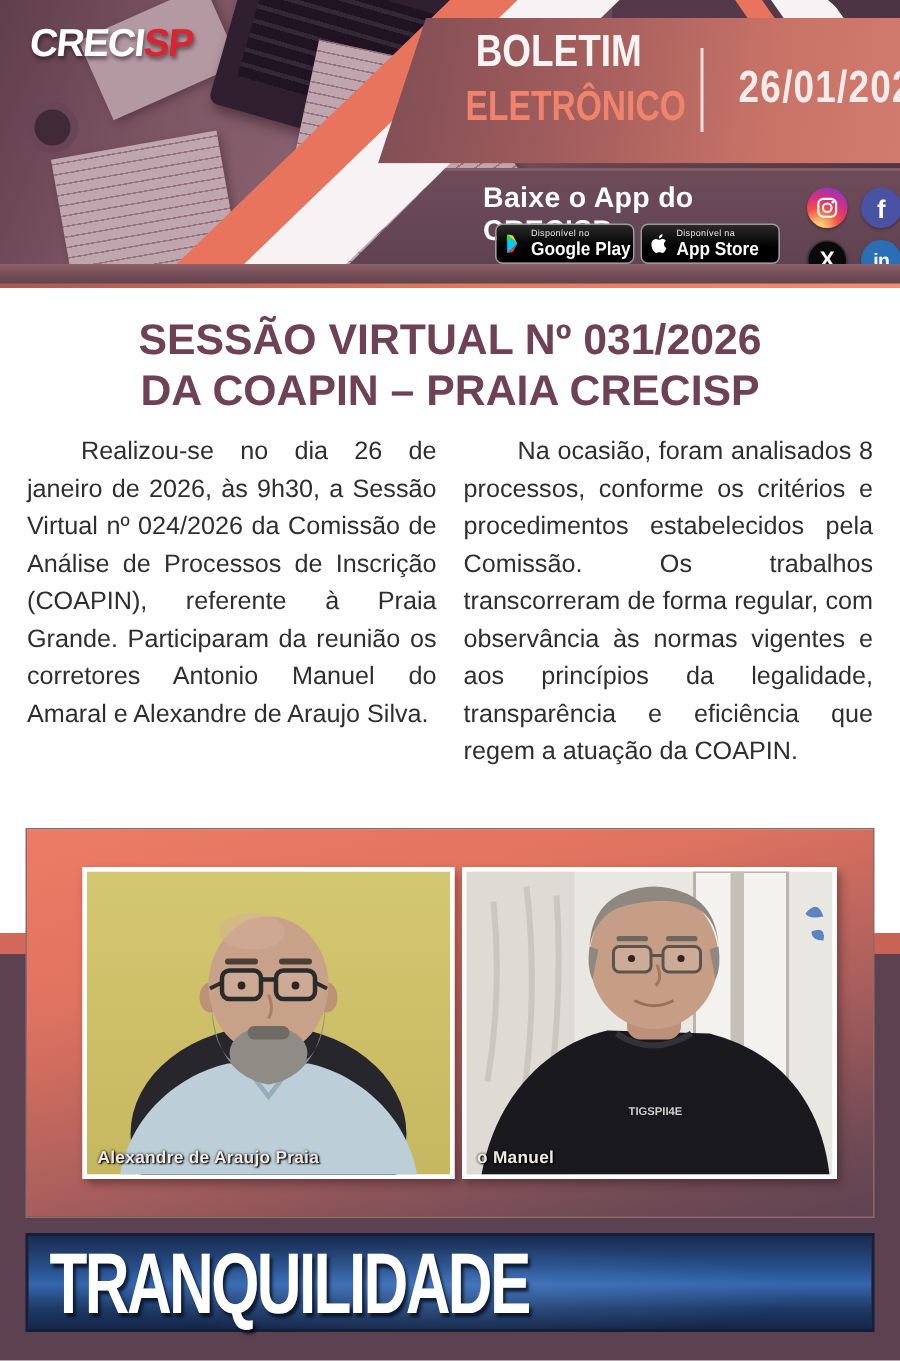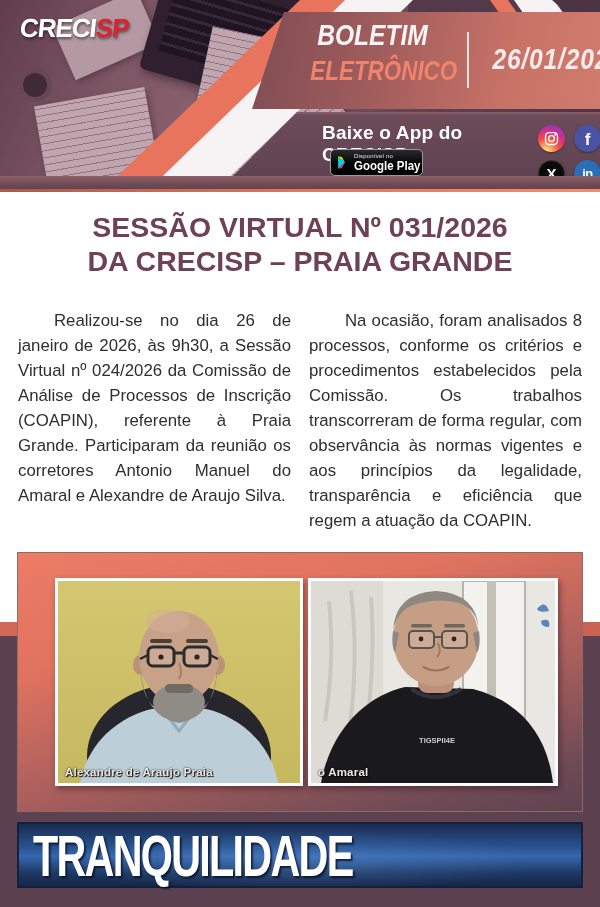--- a/index.html
+++ b/index.html
@@ -36,21 +36,21 @@
   .c-dark { position:absolute; left:552px; top:0; width:48px; height:42px;
     clip-path:polygon(0 0,100% 0,100% 100%); background:#4c3444; }
 
   .logo { position:absolute; left:20px; top:13px; transform:skewX(-6deg);
     font-weight:900; font-size:26px; letter-spacing:-1px; text-shadow:1px 2px 3px rgba(20,5,15,.55); }
   .logo .w { color:#ffffff; } .logo .r { color:#d9252e; }
 
   .mast { position:absolute; left:0; top:12px; width:600px; height:97px;
     clip-path:polygon(284px 0, 600px 0, 600px 97px, 252px 97px);
     background:linear-gradient(100deg,#563a48 0%,#6d4550 30%,#a05c5c 62%,#c97367 85%,#d07b6e 100%);
-    box-shadow:0 3px 4px rgba(60,30,45,.5);font-style:italic; }
+    box-shadow:0 3px 4px rgba(60,30,45,.5); }
   .mast-text { position:absolute; left:292px; top:8px; width:160px; text-align:center; line-height:1; }
   .mast-l1 { display:inline-block; transform:scaleX(.82); transform-origin:center;
     font-size:30px; font-weight:900; color:#f8f4f4; letter-spacing:0; }
   .mast-l2 { display:inline-block; transform:scaleX(.80); transform-origin:center;
     font-size:28px; font-weight:900; color:#f0836c; margin-top:7px; }
   .mast-div { position:absolute; left:467px; top:20px; width:2px; height:56px; background:rgba(250,243,243,.85); }
   .mast-date { position:absolute; left:478px; top:30px; width:118px; text-align:center;
     font-size:30px; font-weight:700; color:#f5ebeb; }
   .mast-date span { display:inline-block; transform:scaleX(.82); letter-spacing:1px; }
 
@@ -82,21 +82,21 @@
   .soc-ig svg { width:15px; height:15px; }
 
   .hero-bar { position:absolute; left:0; top:176px; width:600px; height:16px;
     background:linear-gradient(180deg,#8d5f68 0%,#6d4a55 55%,#5d3f4b 100%); }
   .hero-bar::after { content:""; position:absolute; left:0; bottom:0; width:100%; height:3px;
     background:linear-gradient(90deg,#a85a50 0%,#e37a5f 55%,#f18d6d 100%); }
 
   
   .article-title { position:absolute; left:0; top:210px; width:600px; text-align:center;
     font-size:28.5px; line-height:34px; font-weight:700; color:#6e4155; }
-  .cols { position:absolute; left:18px; top:308px; width:564px; display:flex; gap:18px; }
+  .cols { position:absolute; left:18px; top:288px; width:564px; display:flex; gap:18px; }
   .col { width:273px; font-size:16.8px; line-height:25px; color:#2e2e2e;
     text-align:justify; text-indent:36px; }
 
   
   .lower-strip { position:absolute; left:0; top:622px; width:600px; height:15px;
     background:linear-gradient(90deg,#d2685a,#c96455); }
   .lower-bg { position:absolute; left:0; top:636px; width:600px; height:271px; background:#5c4250; }
   .photo-panel { position:absolute; left:17px; top:552px; width:566px; height:260px;
     border:1px solid #8f6a66;
     background:linear-gradient(165deg,#ec7c66 0%,#e0735f 30%,#a85e5c 62%,#6e4a55 88%,#5f4350 100%); }
@@ -166,20 +166,30 @@
           <polygon points="5,2 9.5,6.5 5,11" fill="#00e96c"></polygon>
           <polygon points="5,2 16,12 11,3.3" fill="#ffd400"></polygon>
           <polygon points="5,22 16,12 11,20.7" fill="#ff3a44"></polygon>
         </svg>
         <span class="bt">
           <span class="small">Disponível no</span>
           <span class="big">Google Play</span>
         </span>
       </div>
 
+      <div class="badge badge-as">
+        <svg viewBox="0 0 24 24">
+          <path fill="#ffffff" d="M17.05 12.54c-.03-2.5 2.04-3.7 2.13-3.76-1.16-1.7-2.97-1.93-3.61-1.96-1.54-.16-3 .9-3.78.9-.78 0-1.98-.88-3.26-.86-1.68.03-3.22.98-4.08 2.48-1.74 3.02-.45 7.5 1.25 9.95.83 1.2 1.82 2.55 3.12 2.5 1.25-.05 1.72-.8 3.23-.8 1.5 0 1.93.8 3.25.78 1.34-.03 2.19-1.22 3.01-2.43.95-1.39 1.34-2.73 1.36-2.8-.03-.01-2.6-1-2.62-4z"></path>
+          <path fill="#ffffff" d="M14.5 4.9c.69-.83 1.15-1.99 1.02-3.15-.99.04-2.18.66-2.89 1.49-.63.73-1.19 1.91-1.04 3.03 1.1.09 2.22-.56 2.91-1.37z"></path>
+        </svg>
+        <span class="bt">
+          <span class="small">Disponível na</span>
+          <span class="big">App Store</span>
+        </span>
+      </div>
 
       <div class="soc soc-ig">
         <svg viewBox="0 0 24 24">
           <rect x="2.5" y="2.5" width="19" height="19" rx="5.5" fill="none" stroke="#fff" stroke-width="2.2"></rect>
           <circle cx="12" cy="12" r="4.6" fill="none" stroke="#fff" stroke-width="2.2"></circle>
           <circle cx="18" c="6" cy="6" r="1.5" fill="#fff"></circle>
         </svg>
       </div>
       <div class="soc soc-fb">
         <span class="glyph">f</span>
@@ -192,21 +202,21 @@
       </div>
     </div>
 
     <div class="logo"><span class="w">CRECI</span><span class="r">SP</span></div>
 
     <div class="hero-bar"></div>
   </div>
 
   <div class="article-title">
     <span>SESSÃO VIRTUAL Nº 031/2026</span><br>
-    <span>DA CRECISP – PRAIA GRANDE</span>
+    <span>DA COAPIN – PRAIA CRECISP</span>
   </div>
 
   <div class="cols">
     <p class="col">Realizou-se no dia 26 de janeiro de 2026, às 9h30, a Sessão Virtual nº 024/2026 da Comissão de Análise de Processos de Inscrição (COAPIN), referente à Praia Grande. Participaram da reunião os corretores Antonio Manuel do Amaral e Alexandre de Araujo Silva.</p>
     <p class="col">Na ocasião, foram analisados 8 processos, conforme os critérios e procedimentos estabelecidos pela Comissão. Os trabalhos transcorreram de forma regular, com observância às normas vigentes e aos princípios da legalidade, transparência e eficiência que regem a atuação da COAPIN.</p>
   </div>
 
   <div class="lower-strip"></div>
   <div class="lower-bg"></div>
 
@@ -266,21 +276,21 @@
         <rect x="131" y="50" width="25" height="17" rx="4" fill="rgba(255,255,255,.14)" stroke="#5a544d" stroke-width="2"></rect>
         <line x1="123" y1="56" x2="131" y2="56" stroke="#5a544d" stroke-width="2"></line>
         <rect x="100" y="43" width="21" height="3.5" rx="1.7" fill="#6e675f"></rect>
         <rect x="133" y="43" width="21" height="3.5" rx="1.7" fill="#6e675f"></rect>
         <circle cx="110" cy="58" r="2.4" fill="#2d2620"></circle>
         <circle cx="143" cy="58" r="2.4" fill="#2d2620"></circle>
         <path d="M127,62 q4,10 -1,14" fill="none" stroke="#a5775e" stroke-width="2"></path>
         <path d="M112,86 q13,7 26,0" fill="none" stroke="#9c6f58" stroke-width="2"></path>
         <text x="126" y="162" font-size="7.5" font-weight="bold" fill="#cfcfcf" text-anchor="middle">TIGSPII4E</text>
       </svg>
-      <div class="vid-caption">o Amaral</div>
+      <div class="vid-caption">o Manuel</div>
     </div>
   </div>
 
   <div class="banner">
     <span class="banner-main">TRANQUILIDADE</span>
   </div>
 
 </div>
 
 </body></html>

